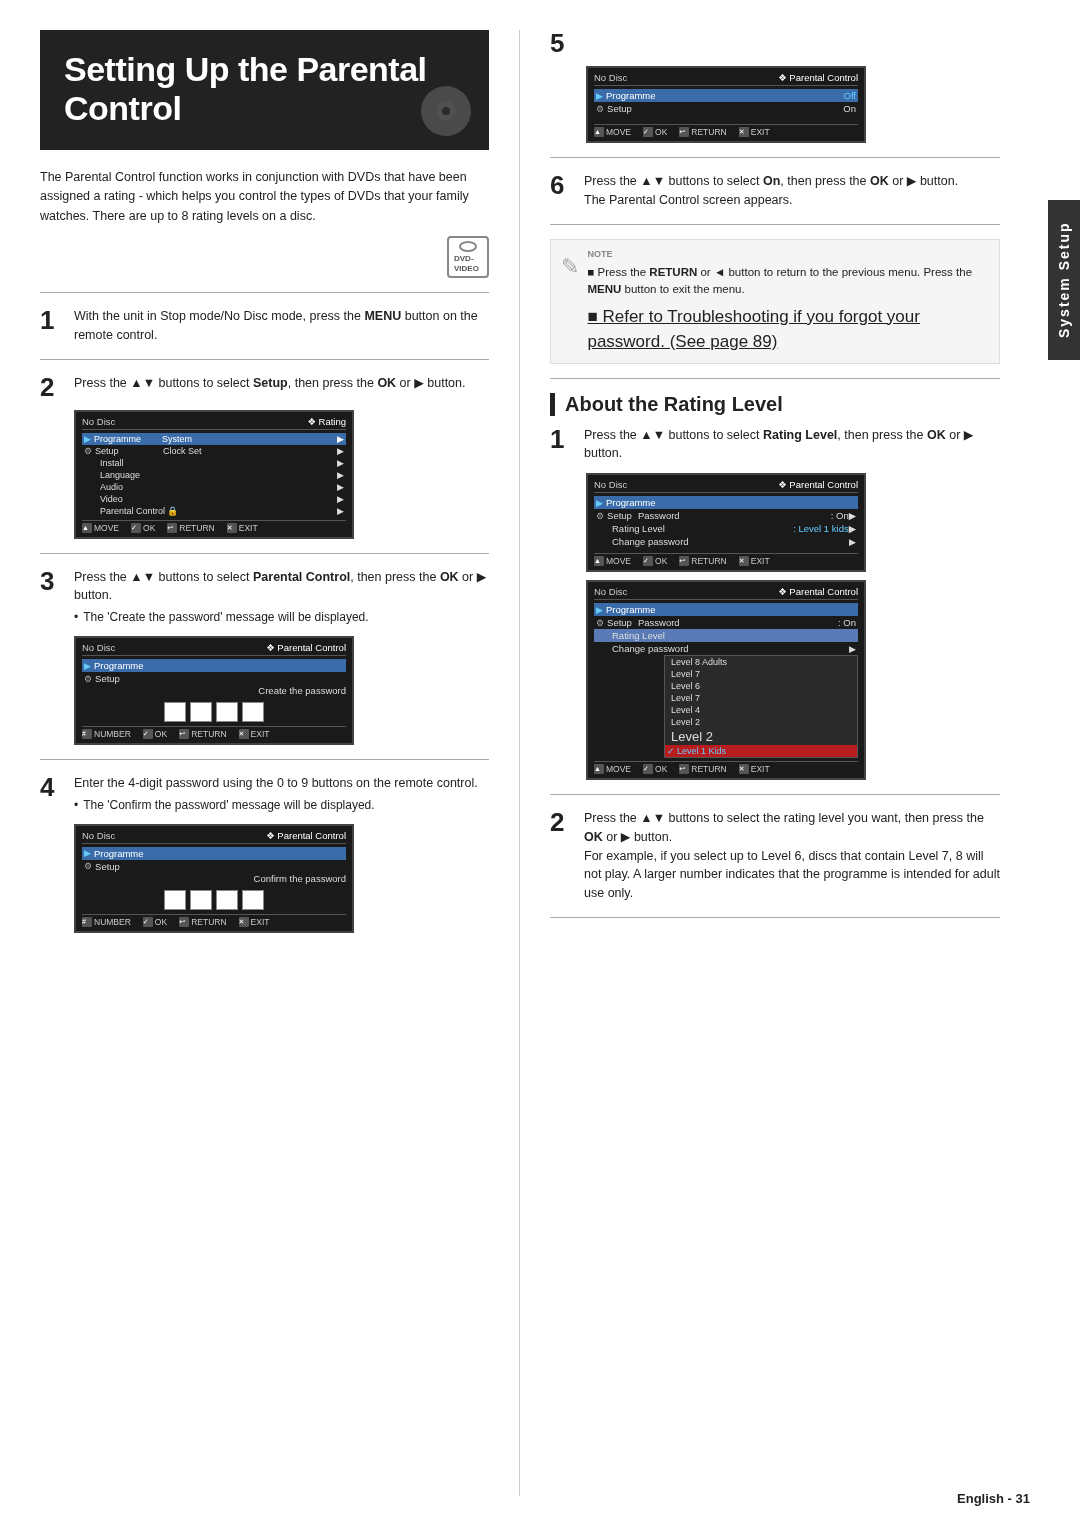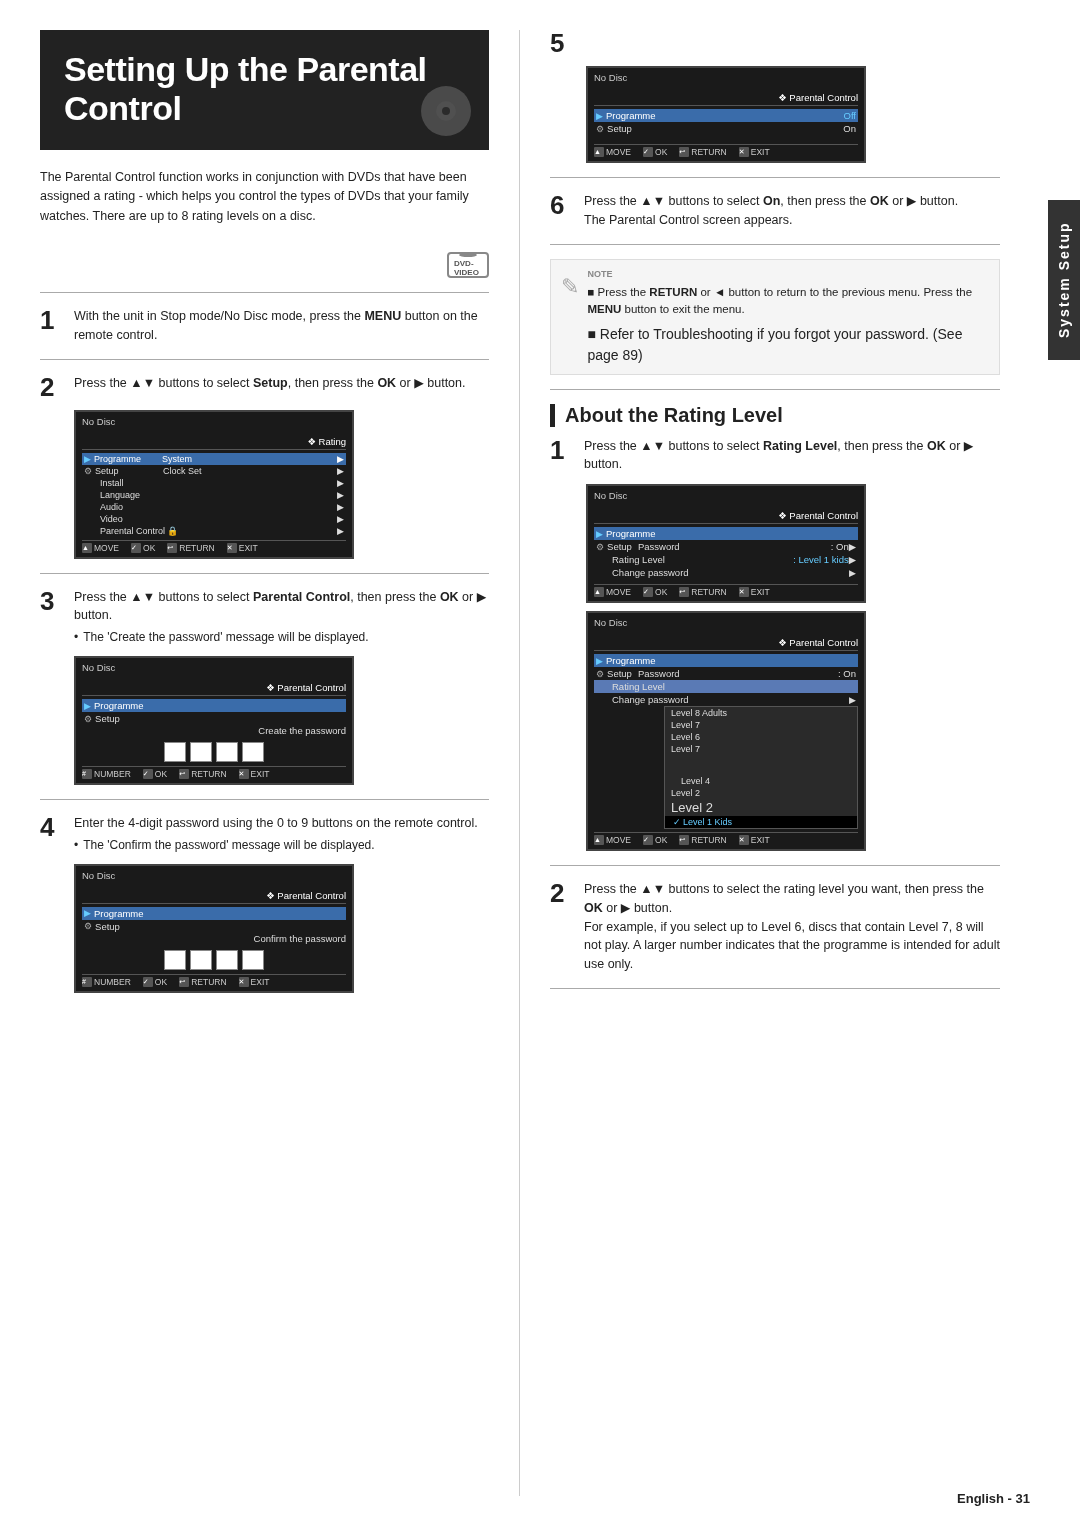--- a/index.html
+++ b/index.html
@@ -149,21 +149,20 @@
       justify-content: space-between;
       color: #ccc;
       font-size: 9.5px;
       margin-bottom: 3px;
       border-bottom: 1px solid #555;
       padding-bottom: 2px;
     }
     .screen-mockup .top-bar .right-title {
       color: #fff;
       font-size: 9.5px;
-      margin-top: 20px;
     }
     .screen-mockup .menu-row {
       display: flex;
       align-items: center;
       padding: 1px 2px;
       font-size: 9.5px;
       color: #ddd;
     }
     .screen-mockup .menu-row.selected {
       background: #3a6caa;
@@ -286,23 +285,22 @@
       flex-direction: column;
       align-items: center;
       justify-content: center;
       border: 2px solid #888;
       border-radius: 4px;
       padding: 3px 5px;
       font-size: 8px;
       font-weight: bold;
       color: #555;
       width: 42px;
-      height: 26px;
+      height: 42px;
       line-height: 1.2;
-      margin-top: 16px;
     }
     .dvd-video-badge .dvd-circle {
       width: 18px;
       height: 18px;
       border-radius: 50%;
       border: 2px solid #888;
       margin-bottom: 2px;
       display: flex; align-items:center; justify-content:center;
     }
   </style>
@@ -522,21 +520,21 @@
 
       <hr class="section-divider">
 
       <div class="note-box">
         <div class="note-icon">✎</div>
         <div class="note-text-col">
           <div class="note-label">Note</div>
           <div style="margin-bottom:5px;font-size:11.5px;line-height:1.5;">
             ■ Press the <strong>RETURN</strong> or ◄ button to return to the previous menu. Press the <strong>MENU</strong> button to exit the menu.
           </div>
-          <div style="font-size:14px;line-height:1.5;">
+          <div style="font-size:17px;line-height:1.5;text-decoration:underline;">
             ■ Refer to Troubleshooting if you forgot your password. (See page 89)
           </div>
         </div>
       </div>
 
       <hr class="section-divider">
 
       <div class="section-heading">
         <span>About the Rating Level</span>
       </div>
@@ -603,24 +601,24 @@
         <div class="menu-row">
           <span style="margin-left:16px;">Change password</span>
           <span class="arrow">▶</span>
         </div>
 
         <div style="margin-left:70px; border:1px solid #555; background:#2a2a2a;">
           <div style="padding:1px 6px;font-size:9px;color:#ddd;">Level 8 Adults</div>
           <div style="padding:1px 6px;font-size:9px;color:#ddd;">Level 7</div>
           <div style="padding:1px 6px;font-size:9px;color:#ddd;">Level 6</div>
           <div style="padding:1px 6px;font-size:9px;color:#ddd;">Level 7</div>
-          <div style="padding:1px 16px;font-size:9px;color:#ddd;margin-top:20px;">Level 4</div>
+          <div style="padding:1px 6px;font-size:9px;color:#ddd;">Level 4</div>
           <div style="padding:1px 6px;font-size:9px;color:#ddd;">Level 2</div>
           <div style="padding:1px 6px;font-size:13px;color:#ddd;">Level 2</div>
-          <div style="padding:1px 8px;font-size:9px;color:#6cf;background:#000000;">✓ Level 1 Kids</div>
+          <div style="padding:1px 2px;font-size:9px;color:#6cf;background:#b91c1c;">✓ Level 1 Kids</div>
         </div>
         <div class="bottom-bar">
           <span><span class="icon-sq">▲</span> MOVE</span>
           <span><span class="icon-sq">✓</span> OK</span>
           <span><span class="icon-sq">↩</span> RETURN</span>
           <span><span class="icon-sq">✕</span> EXIT</span>
         </div>
       </div>
 
       <hr class="section-divider">

